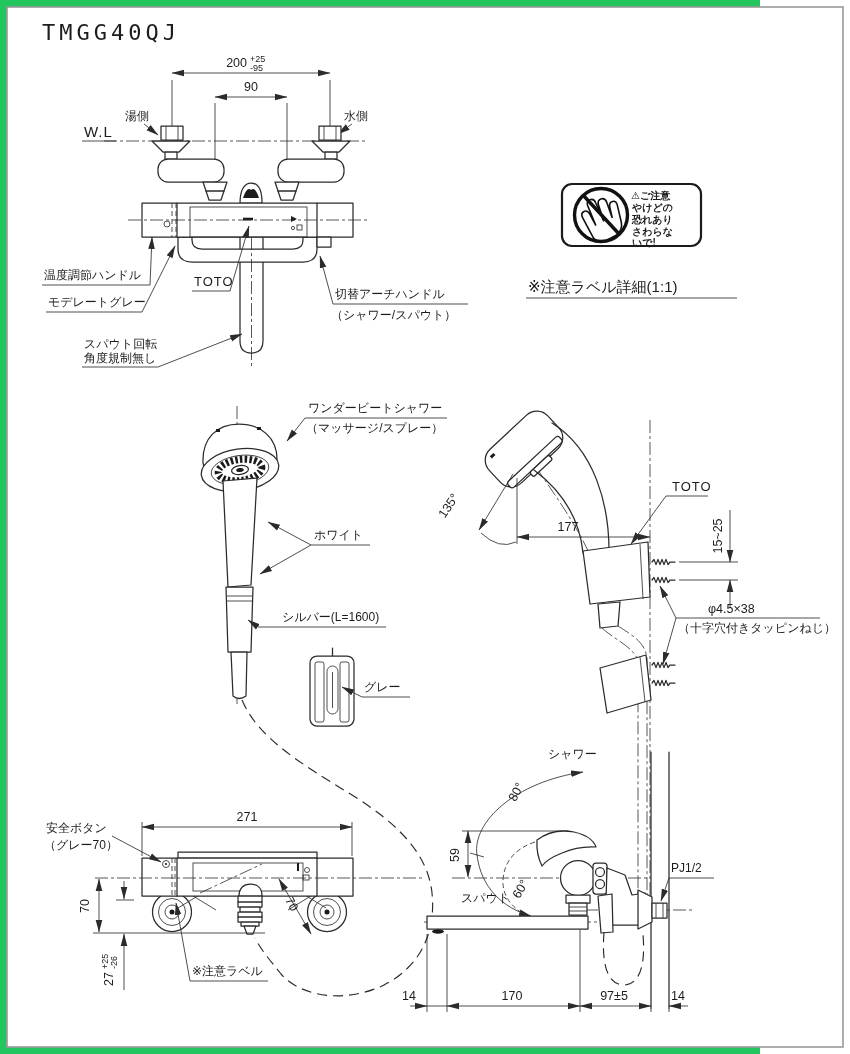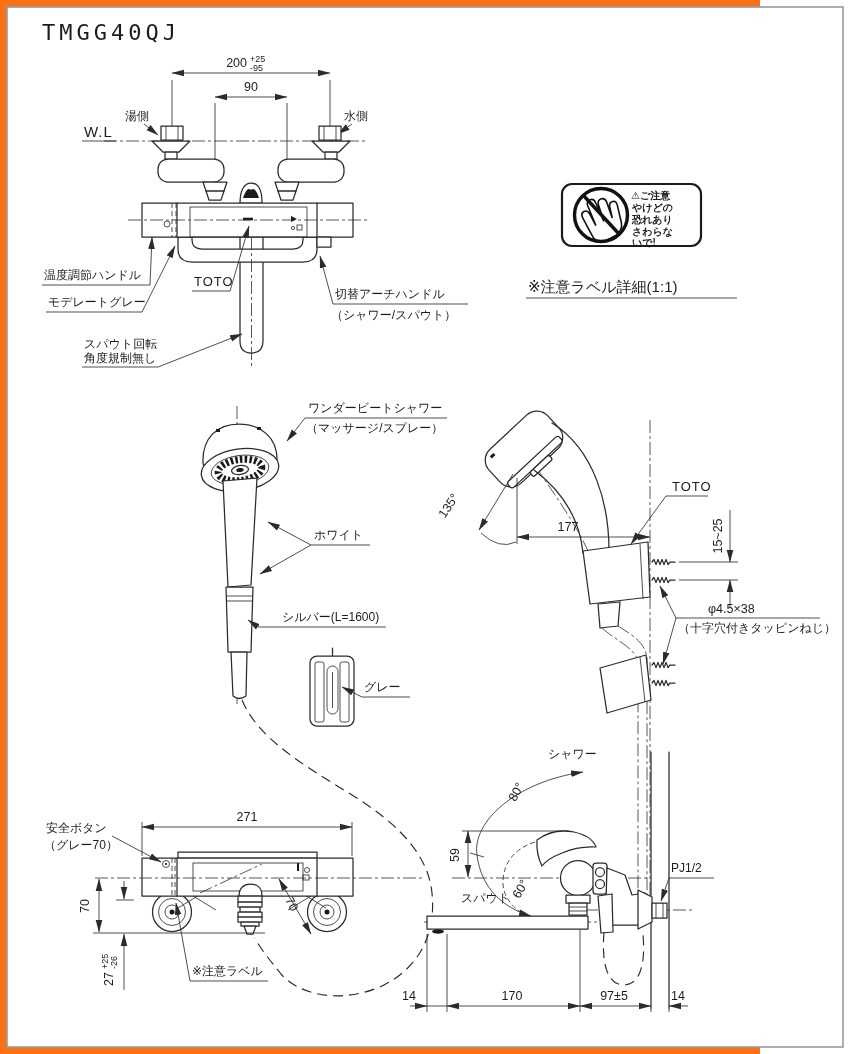--- a/index.html
+++ b/index.html
@@ -1,16 +1,16 @@
 <!DOCTYPE html>
 <html><head>
 <meta charset="utf-8">
 <style>
   html,body{margin:0;padding:0;background:#fff;}
-  .page{position:relative;width:760px;height:1054px;background:#f97316;font-family:"Liberation Sans","DejaVu Sans",sans-serif;}
+  .page{position:relative;width:760px;height:1054px;background:#22c55e;font-family:"Liberation Sans","DejaVu Sans",sans-serif;}
   svg text{font-family:"Liberation Sans","DejaVu Sans",sans-serif;fill:#1c1c1c;}
   .ttl{font-size:22px;font-family:"DejaVu Sans Mono","Liberation Mono",monospace;letter-spacing:4px;}
   .lbl{font-size:12px;}
   .lbl13{font-size:13px;letter-spacing:1px;}
   .dim{font-size:12.5px;}
   .tol{font-size:9px;}
   .cap{font-size:15px;}
   .warn{font-size:10px;font-weight:700;}
   .wl{font-size:15px;letter-spacing:1px;}
   .s{stroke:#2b2b2b;fill:none;stroke-width:1.25;stroke-linejoin:round;stroke-linecap:round;}

